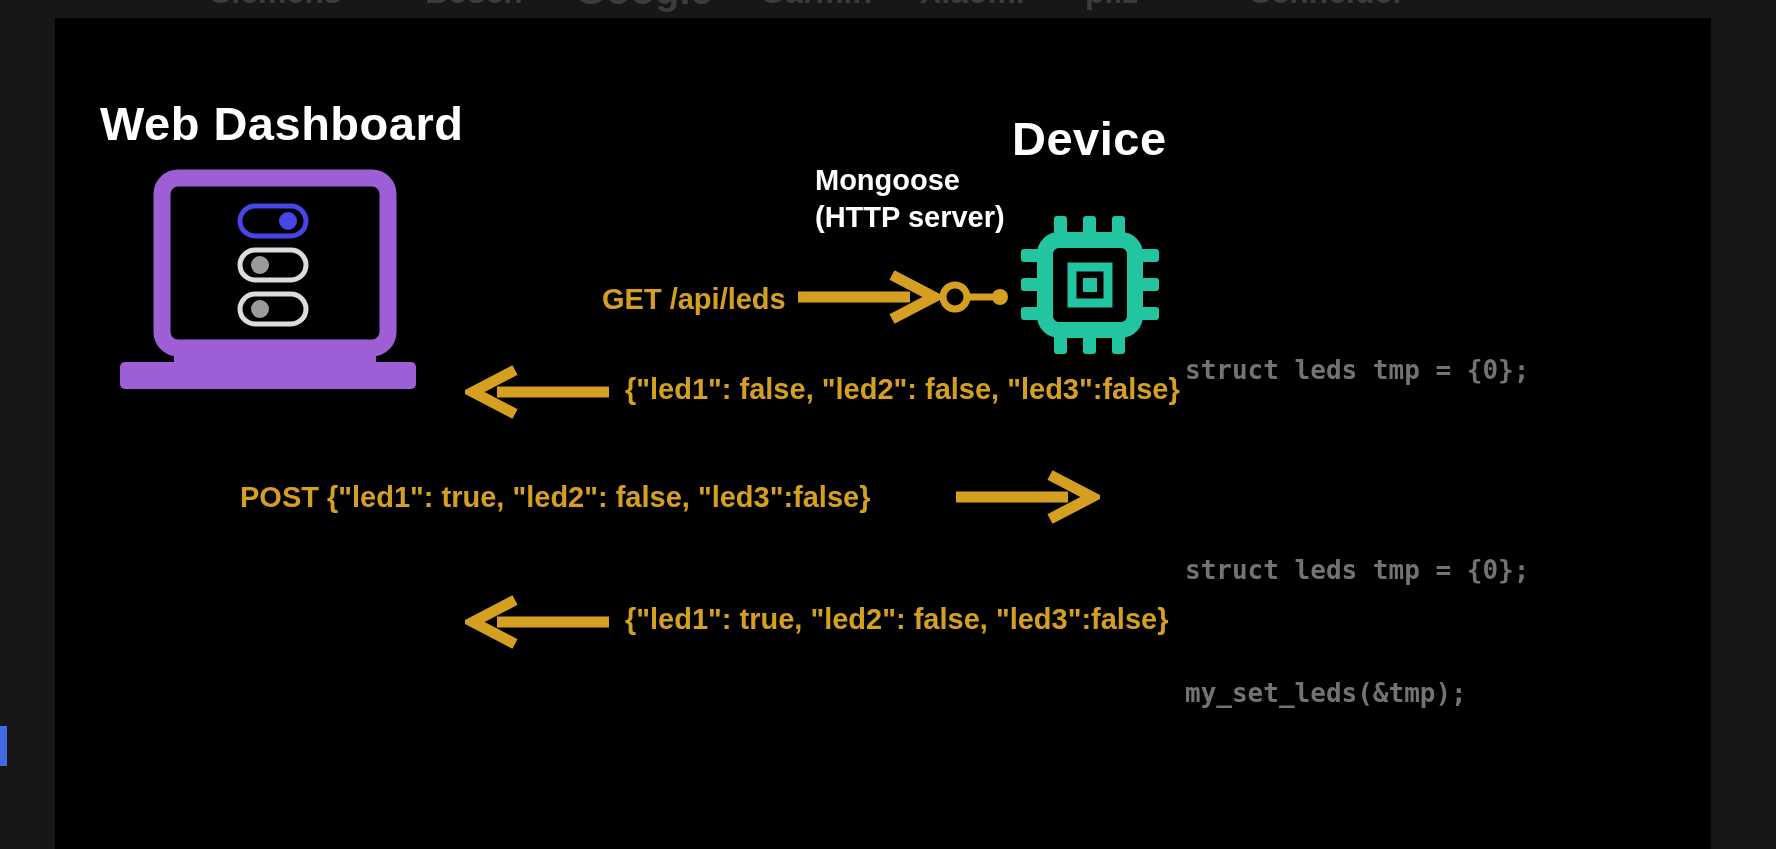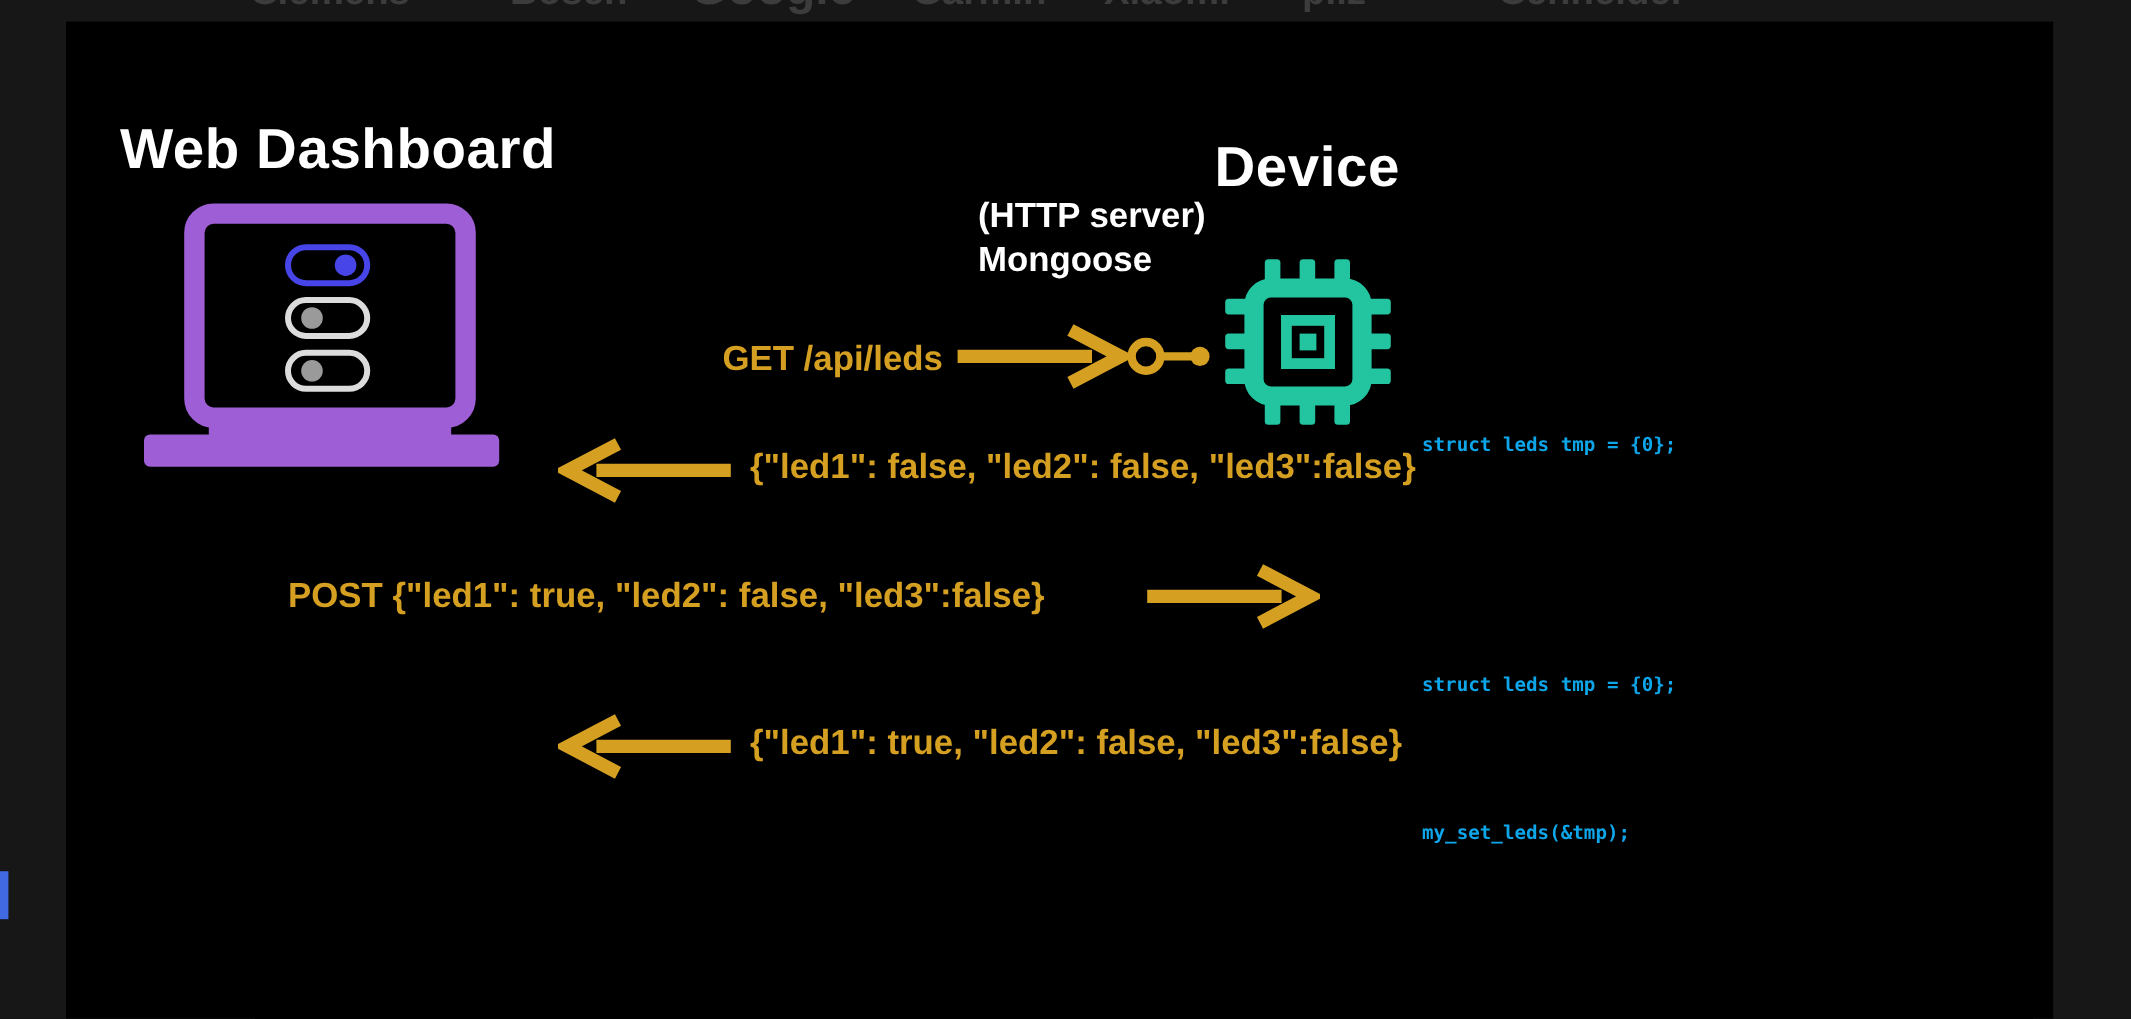--- a/index.html
+++ b/index.html
@@ -16,21 +16,21 @@
   .blue-sliver { position:absolute; left:0; top:726px; width:7px; height:40px; background:#4169e1; }
 
   .abs { position:absolute; }
 
   .title { color:#ffffff; font-weight:800; font-size:47px; letter-spacing:0.5px; white-space:nowrap; }
 
   .white-label { color:#ffffff; font-weight:800; font-size:29px; line-height:37px; white-space:nowrap; }
 
   .gold-text { color:#d5a021; font-weight:800; font-size:29px; white-space:nowrap; }
 
-  .code { color:#0ea5e9; font-family:"DejaVu Sans Mono", monospace; font-weight:700; font-size:16px; line-height:41px; white-space:pre; }
+  .code { color:#737373; font-family:"DejaVu Sans Mono", monospace; font-weight:700; font-size:26px; line-height:41px; white-space:pre; }
 
   svg { display:block; }
 </style>
 </head>
 <body>
 
 <div class="root">
 
   <div class="top-strip">
     <span style="left:210px">Siemens</span>
@@ -57,22 +57,22 @@
       <rect x="128" y="38" width="66" height="30" rx="15" fill="#000" stroke="#4745e8" stroke-width="5"></rect>
       <circle cx="176" cy="53" r="9" fill="#4745e8"></circle>
       <rect x="128" y="82" width="66" height="30" rx="15" fill="#000" stroke="#dcdcdc" stroke-width="5"></rect>
       <circle cx="148" cy="97" r="9" fill="#9a9a9a"></circle>
       <rect x="128" y="126" width="66" height="30" rx="15" fill="#000" stroke="#dcdcdc" stroke-width="5"></rect>
       <circle cx="148" cy="141" r="9" fill="#9a9a9a"></circle>
     </svg>
   </div>
 
   <div class="abs white-label" style="left:815px; top:162px;">
+    <div>Mongoose</div>
     <div>(HTTP server)</div>
-    <div>Mongoose</div>
   </div>
 
   <div class="abs gold-text" style="left:602px; top:283px;">GET /api/leds</div>
 
   <div class="abs" style="left:792px; top:267px;">
     <svg width="150" height="60" viewBox="0 0 150 60" aria-hidden="true">
       <line x1="6" y1="30" x2="118" y2="30" stroke="#d5a021" stroke-width="11"></line>
       <polyline points="100,8 142,30 100,52" fill="none" stroke="#d5a021" stroke-width="11"></polyline>
     </svg>
   </div>

